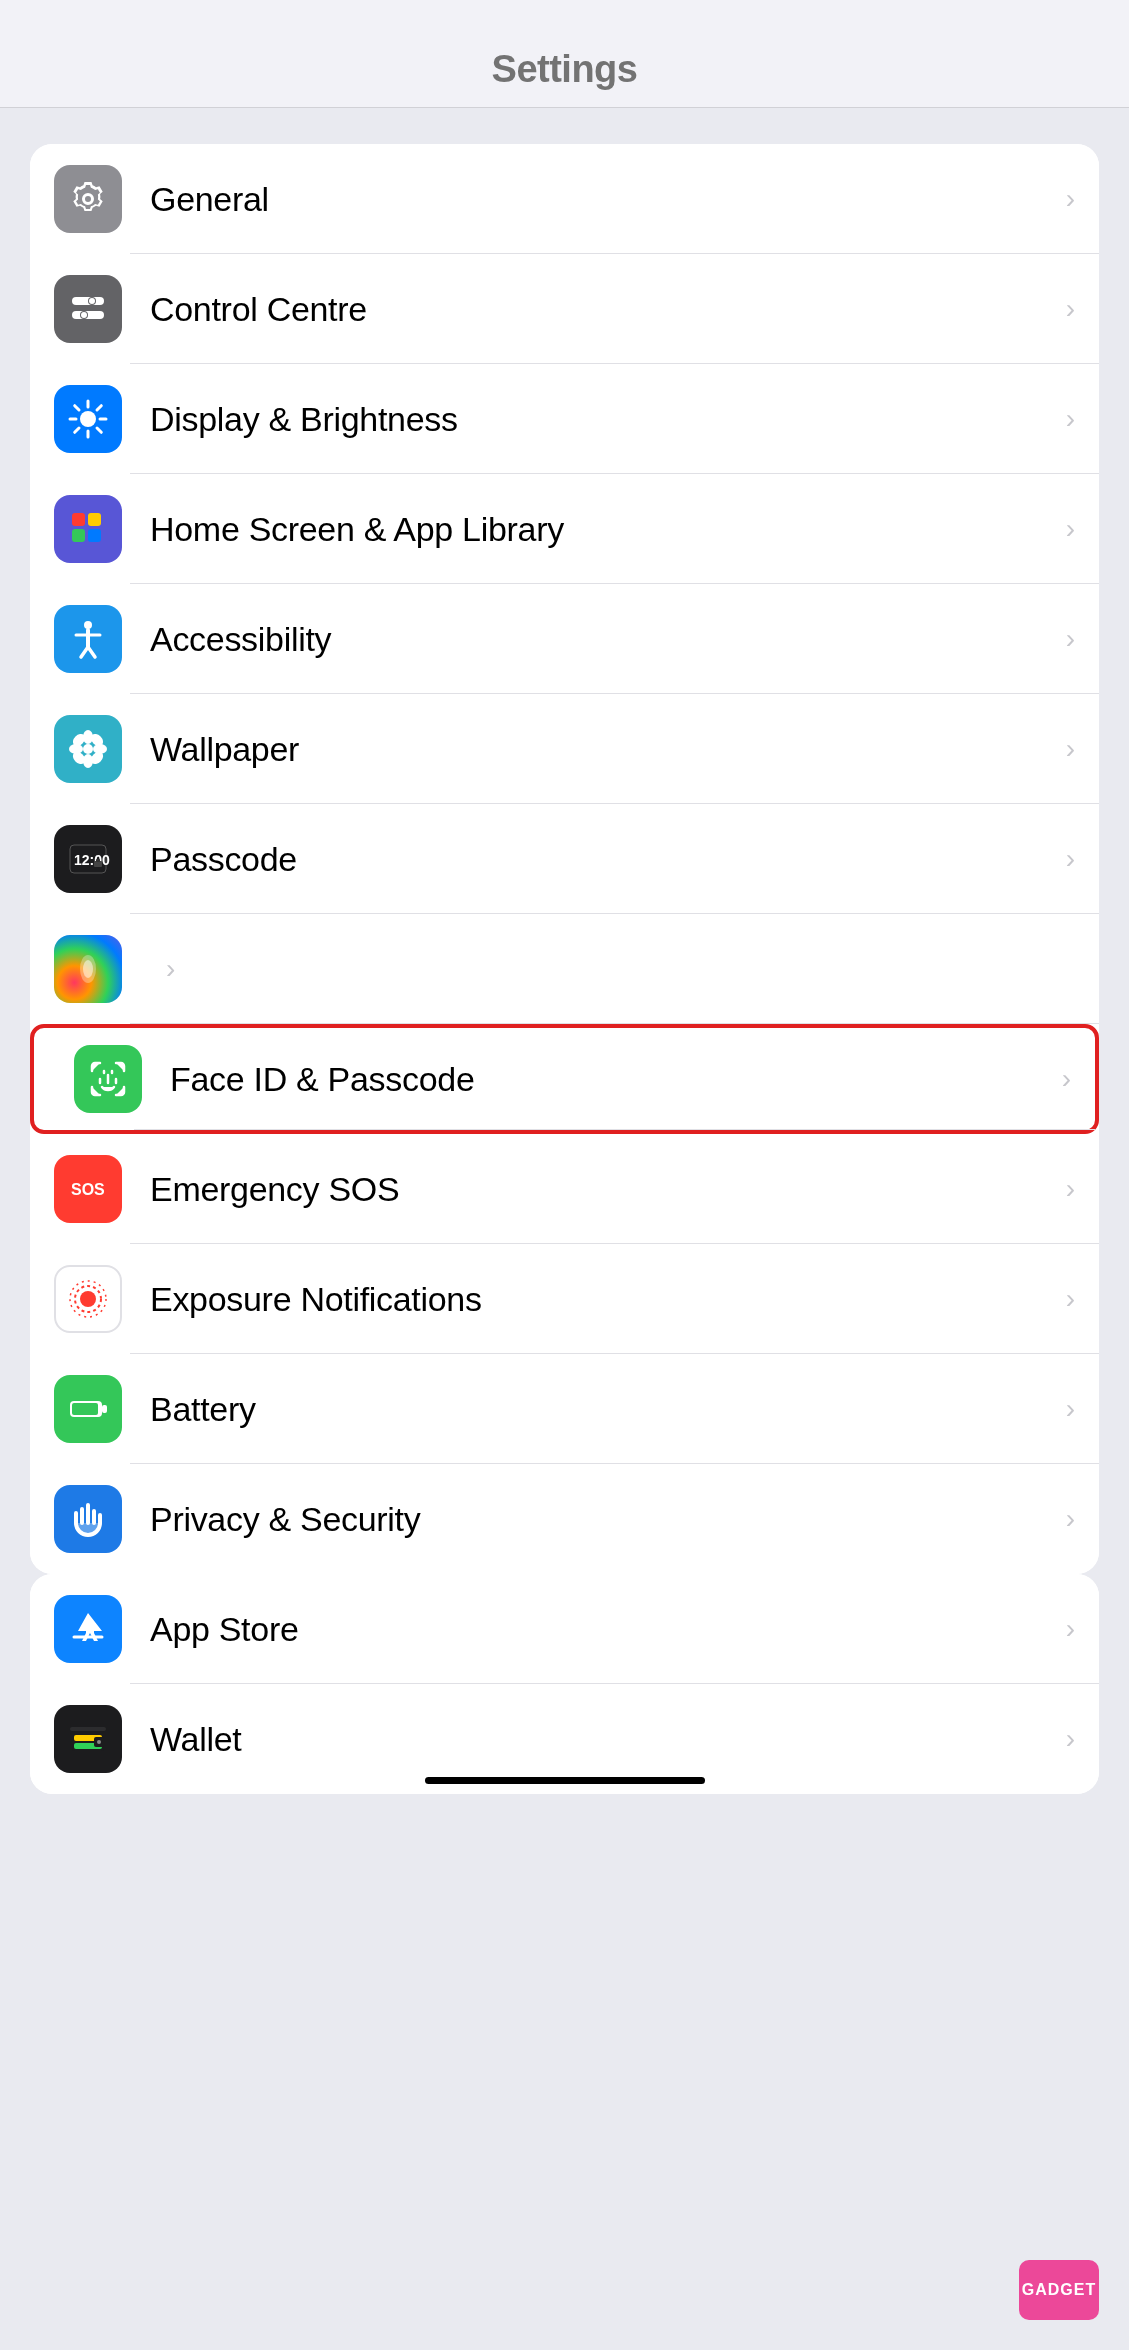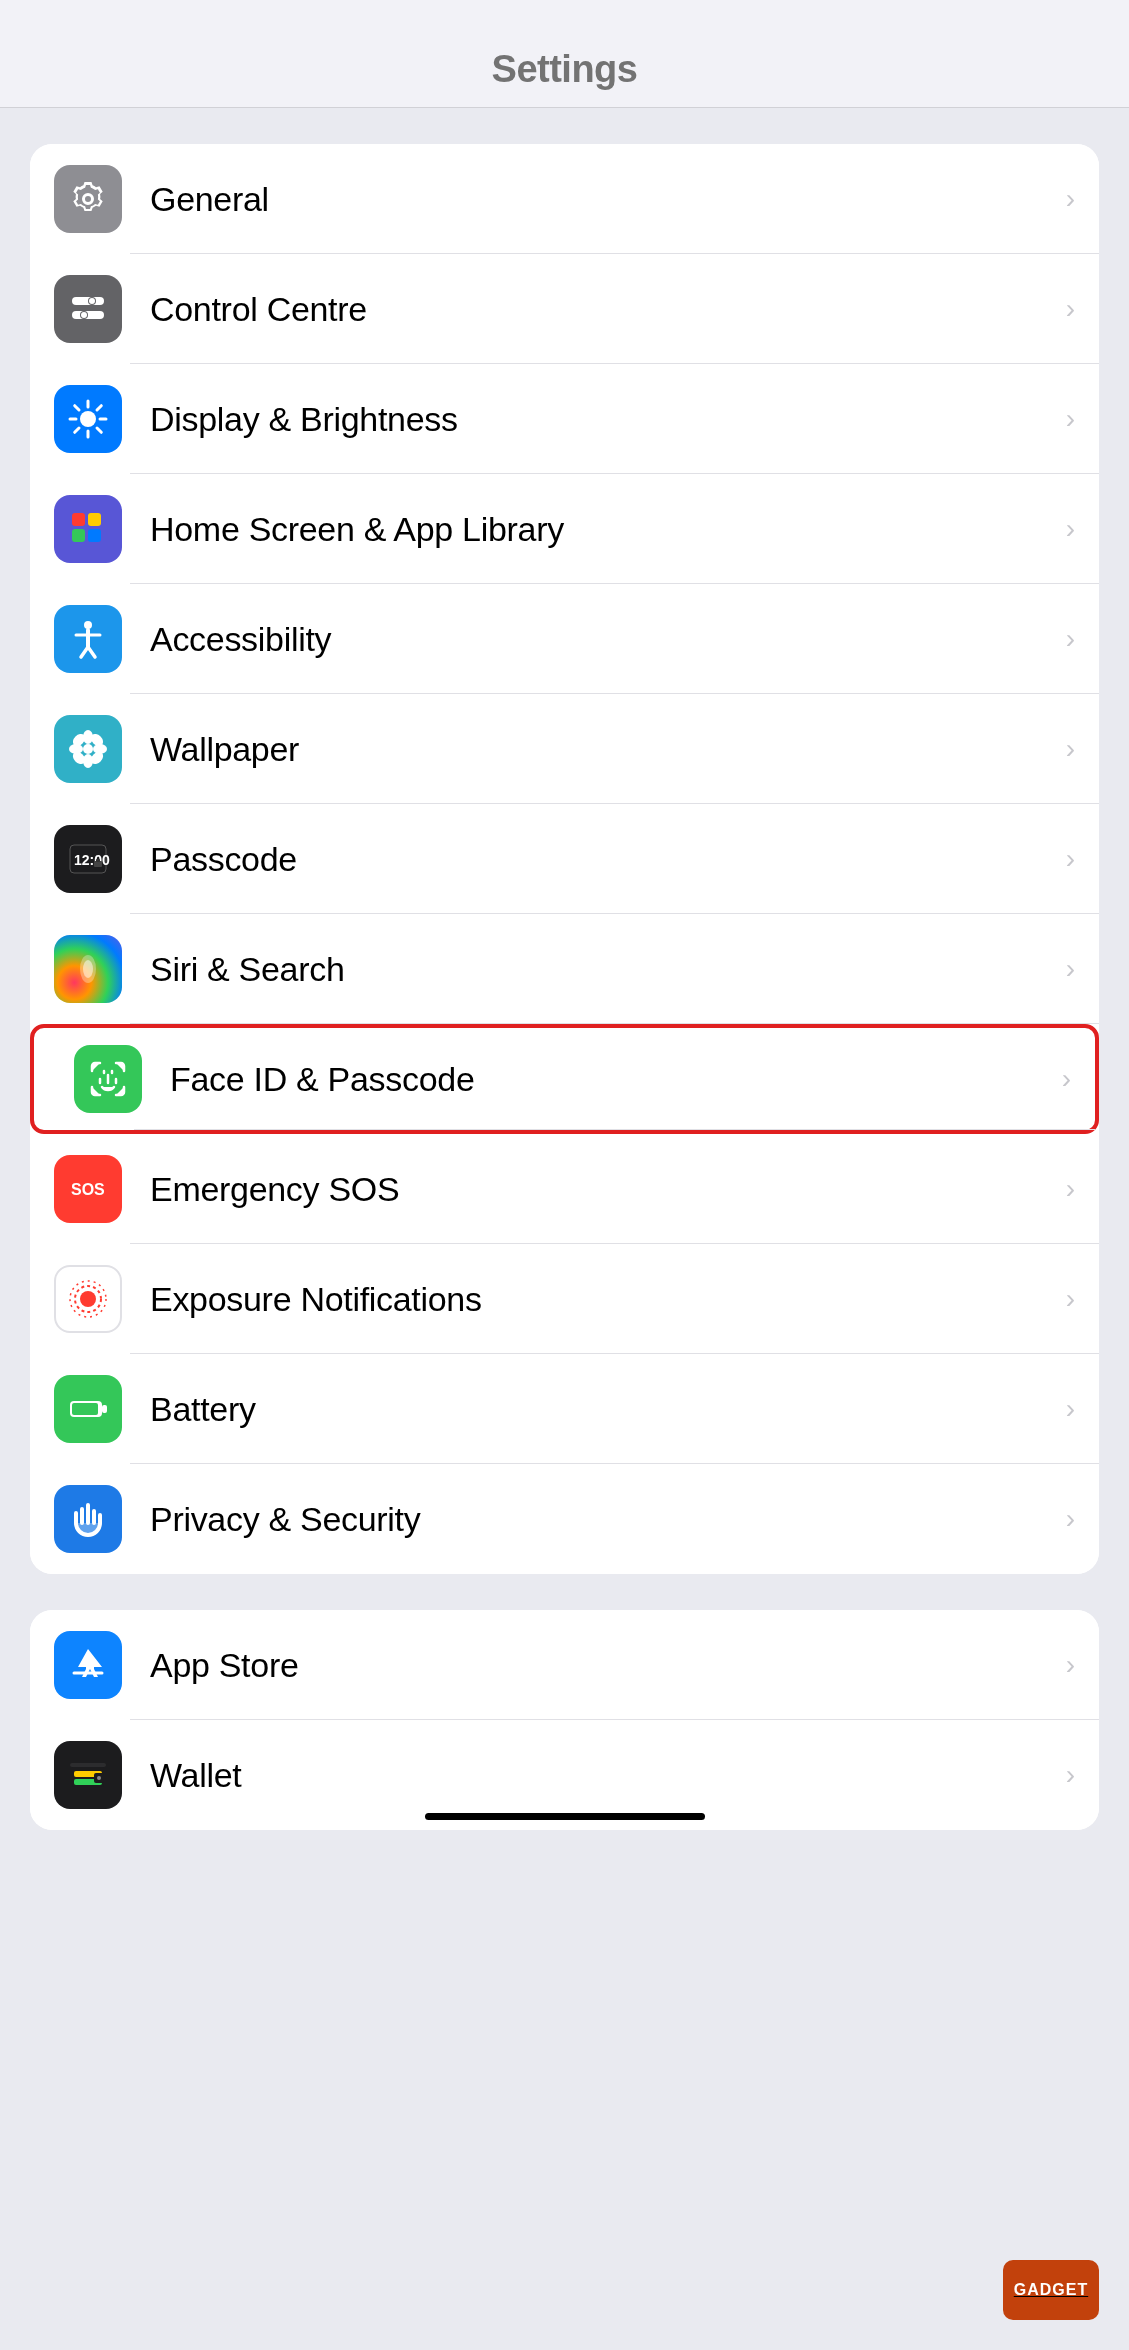--- a/index.html
+++ b/index.html
@@ -27,21 +27,20 @@
       font-weight: 700;
       color: #737373;
       letter-spacing: -0.5px;
     }
 
     .content-area {
       width: 100%;
       padding: 36px 30px 40px 30px;
       display: flex;
       flex-direction: column;
-      gap: 36px;
     }
 
     .settings-group {
       background: #fff;
       border-radius: 22px;
       overflow: hidden;
     }
 
     .settings-item {
       display: flex;
@@ -118,29 +117,28 @@
     .flower-svg, .standby-svg, .siri-svg, .faceid-svg, .sos-svg,
     .exposure-svg, .battery-svg, .hand-svg, .appstore-svg, .wallet-svg {
       width: 44px;
       height: 44px;
     }
 
     .brand-badge {
       position: fixed;
       bottom: 30px;
       right: 30px;
-      width: 96px;
+      width: 80px;
       height: 60px;
-      background: #c2410c;
+      background: #ec4899;
       border-radius: 10px;
       display: flex;
       align-items: center;
       justify-content: center;
       z-index: 999;
-      text-decoration: underline;
     }
 
     .brand-text {
       color: #fff;
       font-size: 16px;
       font-weight: 700;
       letter-spacing: 1px;
     }
 
     .bottom-line {
@@ -271,21 +269,20 @@
       <span class="chevron">›</span>
     </div>
 
     <div class="settings-item">
       <div class="item-icon" style="background: radial-gradient(ellipse at 30% 70%, #ff375f, #ff9500, #30d158, #007aff, #5e5ce6); border-radius:16px; margin-right:28px; width:68px; height:68px; flex-shrink:0; display:flex; align-items:center; justify-content:center;">
         <svg viewBox="0 0 44 44" width="44" height="44">
           <ellipse cx="22" cy="22" rx="8" ry="14" fill="rgba(255,255,255,0.3)"></ellipse>
           <ellipse cx="22" cy="22" rx="5" ry="9" fill="rgba(255,255,255,0.5)"></ellipse>
         </svg>
       </div>
-      <span class="item-label">Siri &amp; Search</span>
       <span class="chevron">›</span>
     </div>
 
     <div class="settings-item highlighted">
       <div class="item-icon icon-green">
         <svg class="faceid-svg" viewBox="0 0 44 44" fill="white" stroke="white" stroke-width="2.5" stroke-linecap="round">
           <path d="M6 14V9a3 3 0 013-3h5"></path>
           <path d="M38 14V9a3 3 0 00-3-3h-5"></path>
           <path d="M6 30v5a3 3 0 003 3h5"></path>
           <path d="M38 30v5a3 3 0 01-3 3h-5"></path>

